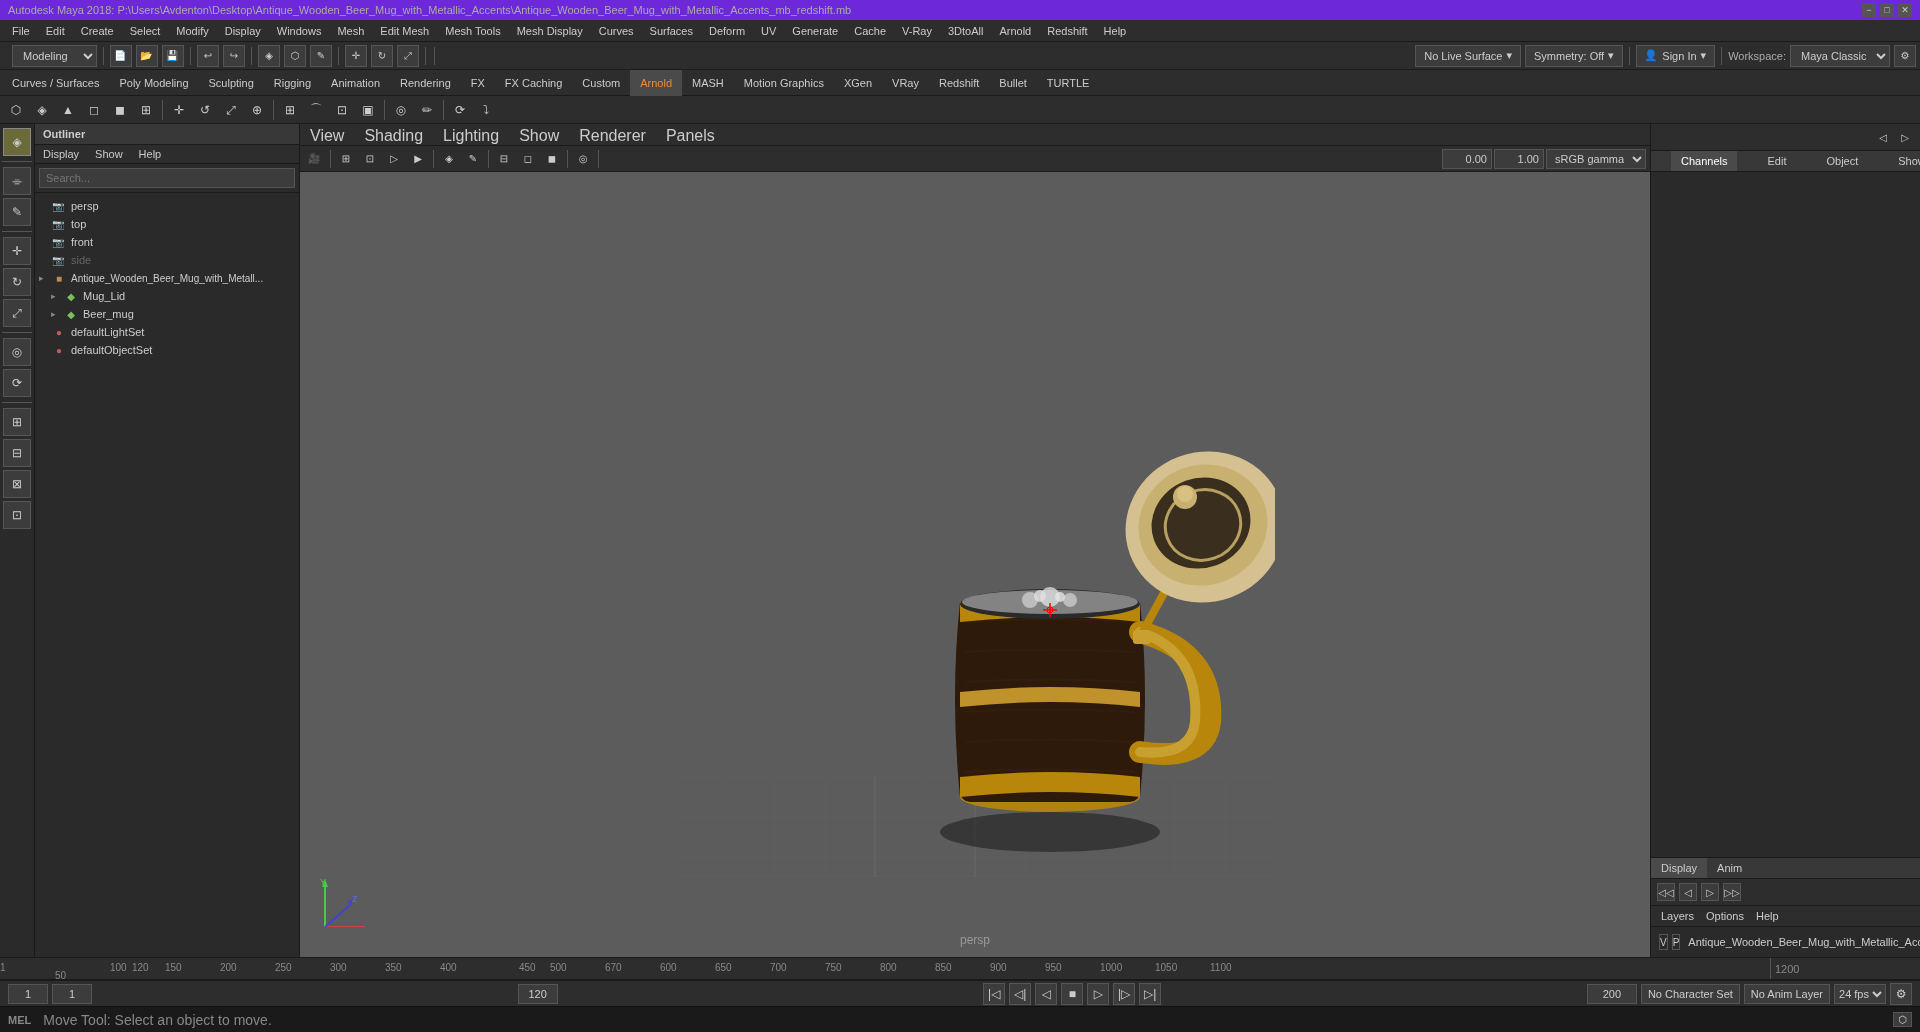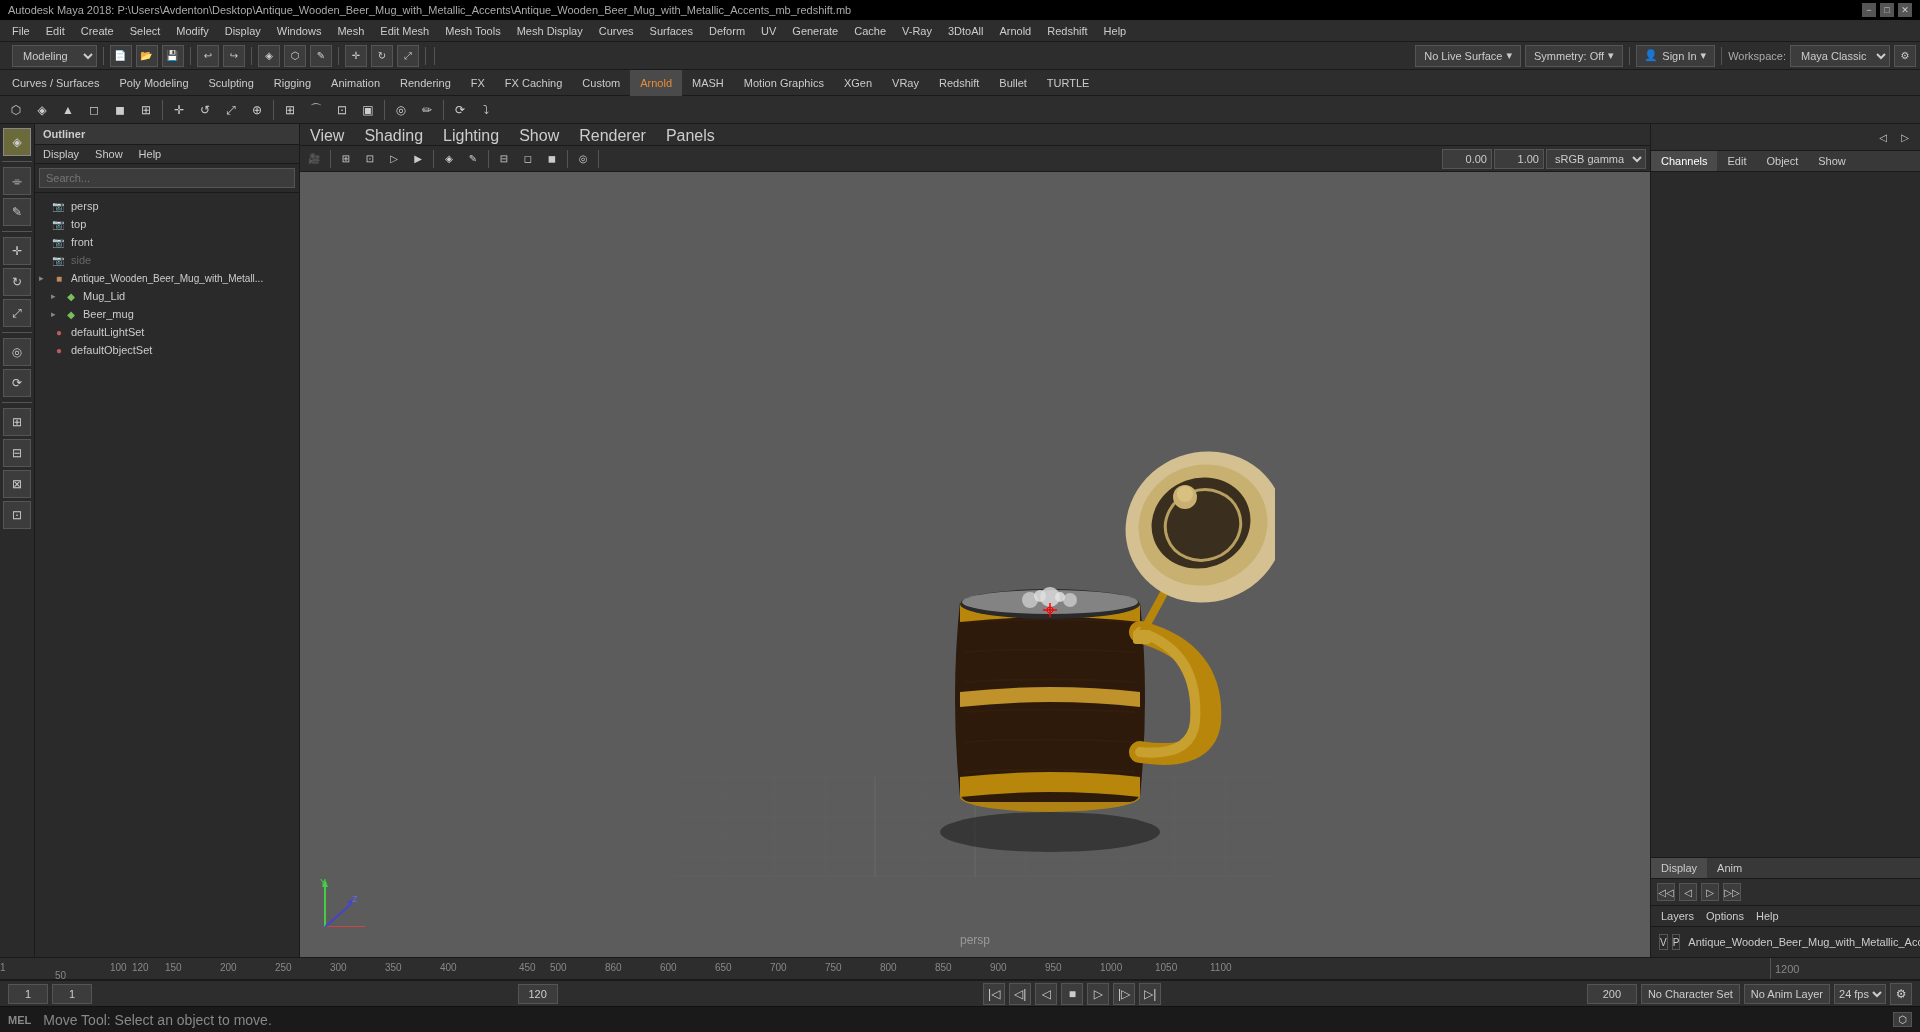--- a/index.html
+++ b/index.html
@@ -1,19 +1,19 @@
 <!DOCTYPE html>
 <html><head>
   <meta charset="utf-8">
   <style>
     * { margin: 0; padding: 0; box-sizing: border-box; }
     body { width: 1920px; height: 1032px; background: #3c3c3c; font-family: 'Arial', sans-serif; font-size: 11px; color: #cccccc; overflow: hidden; user-select: none; }
 
     
-    #title-bar { width: 100%; height: 20px; background: #000000; display: flex; align-items: center; justify-content: space-between; padding: 0 8px; }
+    #title-bar { width: 100%; height: 20px; background: #6d28d9; display: flex; align-items: center; justify-content: space-between; padding: 0 8px; }
     #title-bar .title { font-size: 11px; color: #aaa; white-space: nowrap; overflow: hidden; text-overflow: ellipsis; max-width: 1800px; }
     #title-bar .win-controls { display: flex; gap: 4px; }
     #title-bar .win-btn { width: 14px; height: 14px; background: #555; border: none; cursor: pointer; font-size: 9px; color: #ccc; display: flex; align-items: center; justify-content: center; }
 
     
     #menu-bar { width: 100%; height: 22px; background: #2d2d2d; display: flex; align-items: center; padding: 0 4px; border-bottom: 1px solid #1a1a1a; }
     .menu-item { padding: 2px 8px; font-size: 11px; color: #ccc; cursor: pointer; white-space: nowrap; }
 
     
     #mode-bar { width: 100%; height: 28px; background: #2d2d2d; display: flex; align-items: center; padding: 0 4px; gap: 4px; border-bottom: 1px solid #1a1a1a; }
@@ -78,21 +78,21 @@
 
     
     #persp-label { position: absolute; bottom: 10px; left: 50%; transform: translateX(-50%); font-size: 12px; color: #999; }
 
     
     #origin-widget { position: absolute; bottom: 35px; left: 20px; width: 50px; height: 50px; }
 
     
     #right-panel { width: 270px; background: #2a2a2a; border-left: 1px solid #1a1a1a; display: flex; flex-direction: column; flex-shrink: 0; }
     #channel-box-header { background: #383838; display: flex; border-bottom: 1px solid #1a1a1a; }
-    .channel-box-tab { padding: 4px 10px; font-size: 11px; color: #ccc; cursor: pointer; }
+    .channel-box-tab { padding: 4px 10px; font-size: 11px; color: #ccc; cursor: pointer; margin-left: 20px; }
     .channel-box-tab.active { background: #4a4a4a; color: #fff; }
     #channel-box-content { flex: 1; background: #2a2a2a; }
     #right-panel-bottom { background: #2a2a2a; border-top: 1px solid #1a1a1a; }
     #display-anim-tabs { display: flex; background: #383838; border-bottom: 1px solid #1a1a1a; }
     .display-anim-tab { padding: 4px 10px; font-size: 11px; color: #ccc; cursor: pointer; }
     .display-anim-tab.active { background: #4a4a4a; }
     #layer-controls { display: flex; align-items: center; padding: 4px 6px; gap: 4px; border-bottom: 1px solid #1a1a1a; background: #2d2d2d; }
     .layer-ctrl-btn { width: 18px; height: 18px; background: #3c3c3c; border: 1px solid #555; color: #ccc; cursor: pointer; display: flex; align-items: center; justify-content: center; font-size: 10px; }
     #layers-list { padding: 4px; }
     .layer-row { display: flex; align-items: center; gap: 4px; padding: 3px 4px; font-size: 11px; }
@@ -545,21 +545,21 @@
         <span class="tick-label" style="left:110px;">100</span>
         <span class="tick-label" style="left:132px;">120</span>
         <span class="tick-label" style="left:165px;">150</span>
         <span class="tick-label" style="left:220px;">200</span>
         <span class="tick-label" style="left:275px;">250</span>
         <span class="tick-label" style="left:330px;">300</span>
         <span class="tick-label" style="left:385px;">350</span>
         <span class="tick-label" style="left:440px;">400</span>
         <span class="tick-label" style="left:519px;">450</span>
         <span class="tick-label" style="left:550px;">500</span>
-        <span class="tick-label" style="left:605px;">860</span>
+        <span class="tick-label" style="left:605px;">670</span>
         <span class="tick-label" style="left:660px;">600</span>
         <span class="tick-label" style="left:715px;">650</span>
         <span class="tick-label" style="left:770px;">700</span>
         <span class="tick-label" style="left:825px;">750</span>
         <span class="tick-label" style="left:880px;">800</span>
         <span class="tick-label" style="left:935px;">850</span>
         <span class="tick-label" style="left:990px;">900</span>
         <span class="tick-label" style="left:1045px;">950</span>
         <span class="tick-label" style="left:1100px;">1000</span>
         <span class="tick-label" style="left:1155px;">1050</span>

